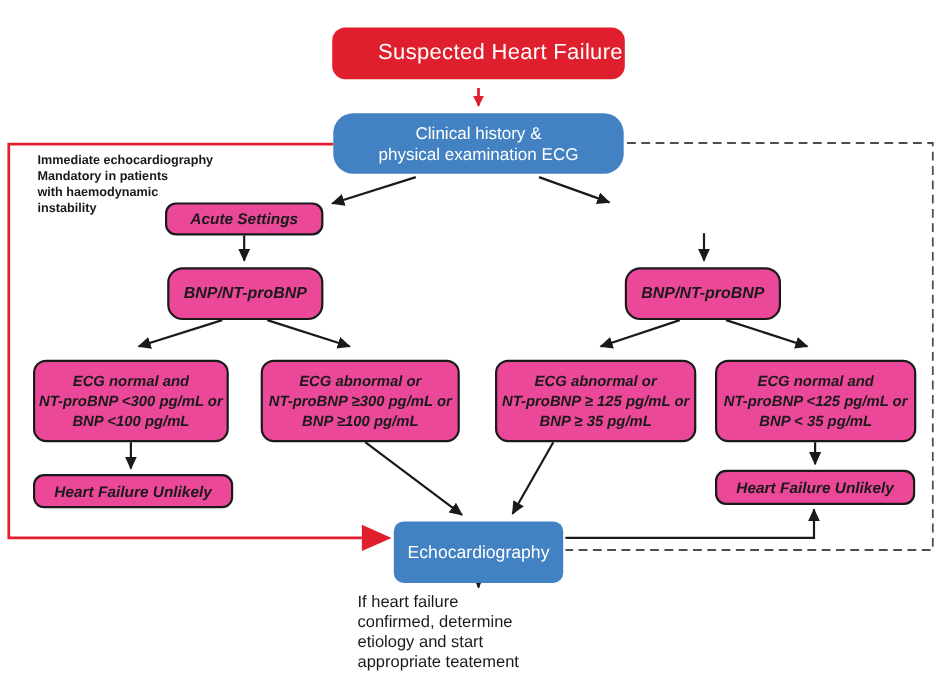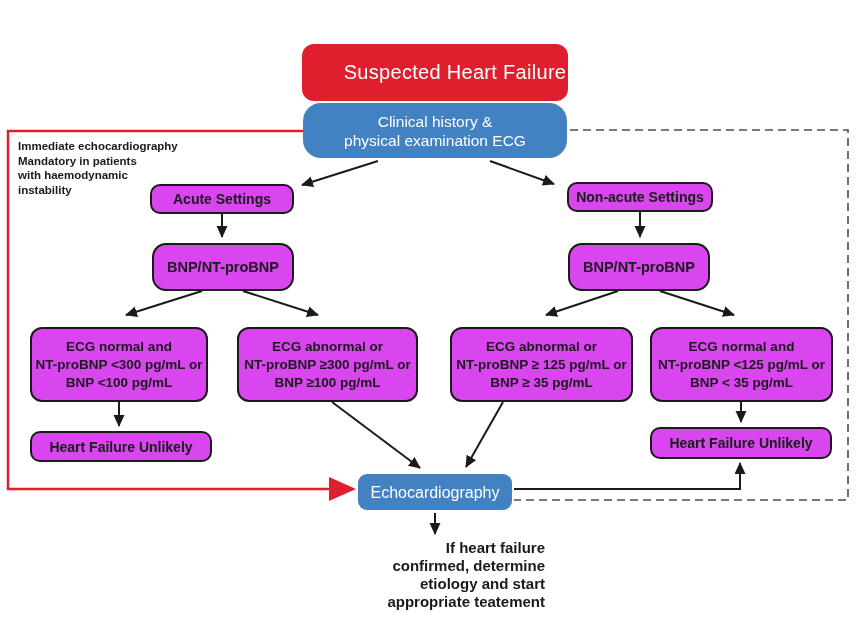--- a/index.html
+++ b/index.html
@@ -17,39 +17,39 @@
   .redfill{fill:var(--red); stroke:none;}
   .dashed{stroke:var(--dash); stroke-width:1.6; fill:none; stroke-dasharray:8 5;}
   .mk-black{fill:var(--ink);}
   .mk-red{fill:var(--red);}
 
   .node{
     position:absolute; display:flex; align-items:center; justify-content:center;
     text-align:center; box-sizing:border-box; white-space:pre-line; z-index:2;
   }
   .white-node{
-    background:#d946ef; border:2px solid var(--ink); border-radius:12px;
-    font-weight:600; font-size:13.5px; line-height:18px;
+    background:#ec4899; border:2px solid var(--ink); border-radius:12px;
+    font-weight:600; font-size:13.5px; line-height:18px;font-style:italic;
   }
   .pill{border-radius:10px; font-size:14px;}
   .red-node{
     background:var(--red); color:#fff; border-radius:12px;
     font-size:20px; font-weight:400; letter-spacing:.3px;
   }
   .blue-node{
     background:var(--blue); color:#fff; border-radius:11px;
     font-size:15.5px; font-weight:400; line-height:19px;
   }
   .note{
     position:absolute; font-size:11.5px; line-height:14.5px; font-weight:700;
-    white-space:pre-line; z-index:2;
+    white-space:pre-line; z-index:2;margin-left:16px;
   }
   .outcome{
-    position:absolute; font-size:15px; line-height:18px; font-weight:700;
-    text-align:right; white-space:pre-line; z-index:2;
+    position:absolute; font-size:15px; line-height:18px; font-weight:400;
+    text-align:left; white-space:pre-line; z-index:2;
   }
 </style>
 </head>
 <body>
 
 <div class="canvas">
 
   <svg class="layer" width="858" height="628" viewBox="0 0 858 628">
     <defs>
       <marker id="mb" markerUnits="userSpaceOnUse" markerWidth="15" markerHeight="13" refX="11" refY="5.5" orient="auto">
@@ -75,28 +75,27 @@
     <line class="bl" x1="618" y1="291" x2="546" y2="315" marker-end="url(#mb)"></line>
     <line class="bl" x1="660" y1="291" x2="734" y2="315" marker-end="url(#mb)"></line>
     <line class="bl" x1="119" y1="402" x2="119" y2="426" marker-end="url(#mb)"></line>
     <line class="bl" x1="741" y1="402" x2="741" y2="422" marker-end="url(#mb)"></line>
     <line class="bl" x1="332" y1="402" x2="420" y2="468" marker-end="url(#mb)"></line>
     <line class="bl" x1="503" y1="402" x2="466" y2="467" marker-end="url(#mb)"></line>
     <line class="bl" x1="435" y1="513" x2="435" y2="534" marker-end="url(#mb)"></line>
     <polyline class="bl" points="514,489 740,489 740,463" marker-end="url(#mb)"></polyline>
   </svg>
 
-  <div class="node red-node" style="left:302px; top:44px; width:266px; height:57px;padding-left:40px;">Suspected Heart Failure</div>
+  <div class="node red-node" style="left:302px; top:25px; width:266px; height:47px;padding-left:40px;">Suspected Heart Failure</div>
 
   <div class="node blue-node" style="left:303px; top:103px; width:264px; height:55px;border-radius:18px;">Clinical history &amp;
 physical examination ECG</div>
 
   <div class="node white-node pill" style="left:150px; top:184px; width:144px; height:30px;">Acute Settings</div>
 
-  <div class="node white-node pill" style="left:567px; top:182px; width:146px; height:30px;">Non-acute Settings</div>
 
   <div class="node white-node" style="left:152px; top:243px; width:142px; height:48px; border-radius:14px; font-size:14.5px;">BNP/NT-proBNP</div>
 
   <div class="node white-node" style="left:568px; top:243px; width:142px; height:48px; border-radius:14px; font-size:14.5px;">BNP/NT-proBNP</div>
 
   <div class="node white-node" style="left:30px; top:327px; width:178px; height:75px;">ECG normal and
 NT-proBNP &lt;300 pg/mL or
 BNP &lt;100 pg/mL</div>
 
   <div class="node white-node" style="left:237px; top:327px; width:181px; height:75px;">ECG abnormal or
@@ -108,21 +107,21 @@
 BNP ≥ 35 pg/mL</div>
 
   <div class="node white-node" style="left:650px; top:327px; width:183px; height:75px;">ECG normal and
 NT-proBNP &lt;125 pg/mL or
 BNP &lt; 35 pg/mL</div>
 
   <div class="node white-node pill" style="left:30px; top:431px; width:182px; height:31px;">Heart Failure Unlikely</div>
 
   <div class="node white-node pill" style="left:650px; top:427px; width:182px; height:32px;">Heart Failure Unlikely</div>
 
-  <div class="node blue-node" style="left:358px; top:474px; width:154px; height:36px; border-radius:9px; font-size:16px;">Echocardiography</div>
+  <div class="node blue-node" style="left:358px; top:474px; width:154px; height:56px; border-radius:9px; font-size:16px;">Echocardiography</div>
 
   <div class="note" style="left:18px; top:139px; width:180px;">Immediate echocardiography
 Mandatory in patients
 with haemodynamic
 instability</div>
 
 
   <div class="outcome" style="left:325px; top:539px; width:220px;">If heart failure
 confirmed, determine
 etiology and start

